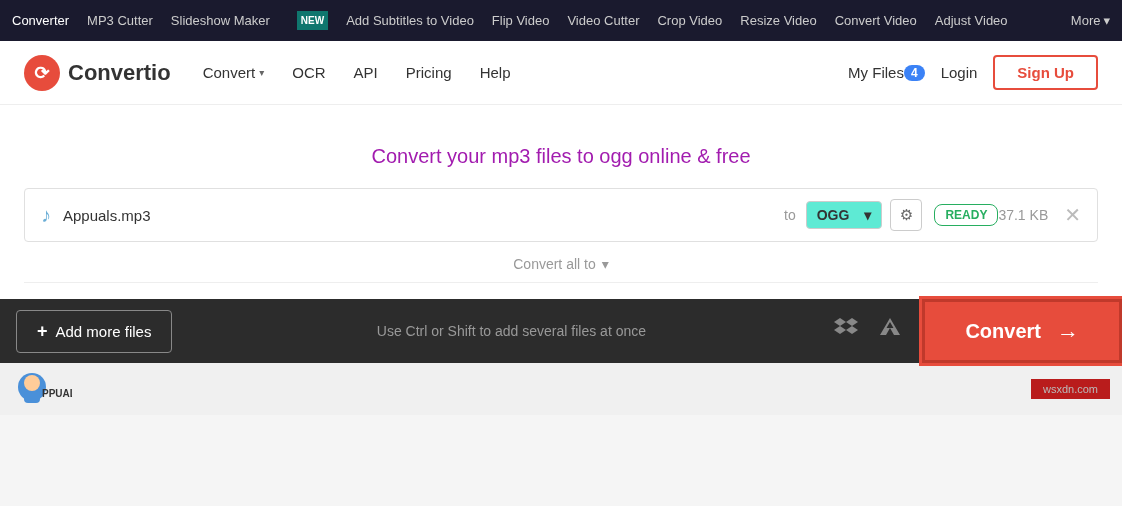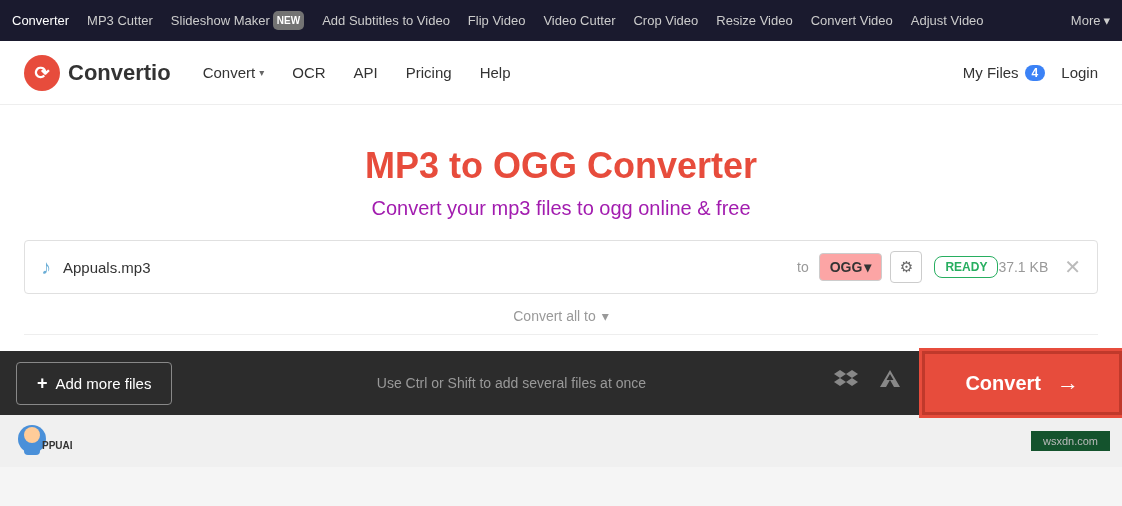--- a/index.html
+++ b/index.html
@@ -15,26 +15,26 @@
       gap: 18px;
     }
     .top-bar a {
       color: #ccc;
       font-size: 13px;
       text-decoration: none;
       white-space: nowrap;
     }
     .top-bar .active-link { color: #fff; font-weight: 500; }
     .new-badge {
-      background: #737373;
+      background: #0f766e;
       color: #fff;
       font-size: 10px;
       font-weight: bold;
       padding: 4px 4px;
-      border-radius: 5px;
+      border-radius: 0;
       margin-left: 3px;
       vertical-align: middle;
     }
     .more-menu {
       display: flex;
       align-items: center;
       gap: 3px;
       color: #ccc;
       font-size: 13px;
       cursor: pointer;
@@ -86,21 +86,20 @@
       color: #666;
     }
     .nav-right {
       display: flex;
       align-items: center;
       gap: 16px;
     }
     .my-files {
       display: flex;
       align-items: center;
-      gap: 6px;
       color: #333;
       font-size: 15px;
       cursor: pointer;
     }
     .files-badge {
       background: #3b82f6;
       color: #fff;
       font-size: 12px;
       font-weight: bold;
       padding: 1px 7px;
@@ -174,22 +173,22 @@
     .format-select {
       display: flex;
       align-items: center;
       border: 1px solid #ccc;
       border-radius: 4px;
       padding: 5px 10px;
       font-size: 14px;
       font-weight: bold;
       color: #333;
       cursor: pointer;
-      gap: 2px;
-      background: #fca5a5;
+      gap: 15px;
+      background: #5eead4;
     }
     .settings-btn {
       width: 32px;
       height: 32px;
       border: 1px solid #ccc;
       border-radius: 4px;
       display: flex;
       align-items: center;
       justify-content: center;
       cursor: pointer;
@@ -295,21 +294,21 @@
     .convert-arrow {
       font-size: 22px;
     }
 
     
     .watermark {
       text-align: center;
       padding: 4px 12px;
       font-size: 11px;
       color: #bbb;
-      background: #14532d;
+      background: #b91c1c;
     }
 
     
     .page-footer {
       display: flex;
       align-items: center;
       background: #f0f0f0;
       padding: 6px 12px;
     }
     .appuals-logo {
@@ -318,21 +317,21 @@
       display: flex;
       align-items: center;
     }
   </style>
 </head>
 <body>
 
 <div class="top-bar">
   <a class="active-link">Converter</a>
   <a>MP3 Cutter</a>
-  <a style="display:flex;align-items:center;">
+  <a style="display:flex;align-items:center;gap:24px;">
     <span>Slideshow Maker</span>
     <span class="new-badge">NEW</span>
   </a>
   <a>Add Subtitles to Video</a>
   <a>Flip Video</a>
   <a>Video Cutter</a>
   <a>Crop Video</a>
   <a>Resize Video</a>
   <a>Convert Video</a>
   <a>Adjust Video</a>
@@ -359,25 +358,25 @@
     <a class="nav-link">API</a>
     <a class="nav-link">Pricing</a>
     <a class="nav-link">Help</a>
   </div>
   <div class="nav-right">
     <div class="my-files">
       <span>My Files</span>
       <span class="files-badge">4</span>
     </div>
     <a class="login-btn">Login</a>
+    <a class="signup-btn">Sign Up</a>
   </div>
 </div>
 
 <div class="hero">
-  <div class="hero-title">MP3 to OGG Converter</div>
   <div class="hero-subtitle">Convert your mp3 files to ogg online &amp; free</div>
 </div>
 
 <div class="converter-area">
 
   <div class="file-row">
     <span class="file-icon">♪</span>
     <span class="file-name">Appuals.mp3</span>
     <span class="to-label">to</span>
     <div class="format-select">

